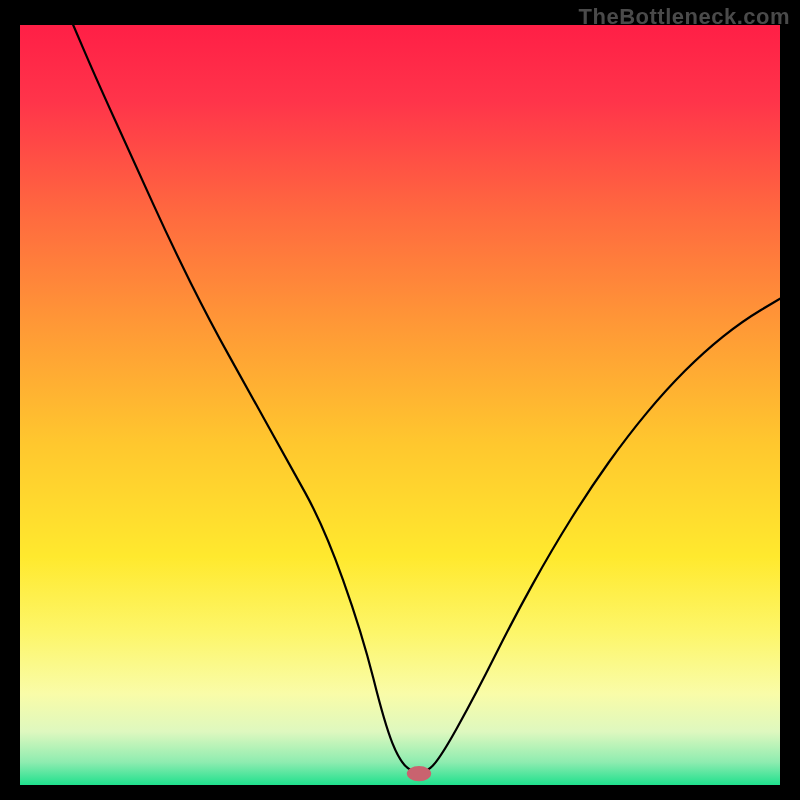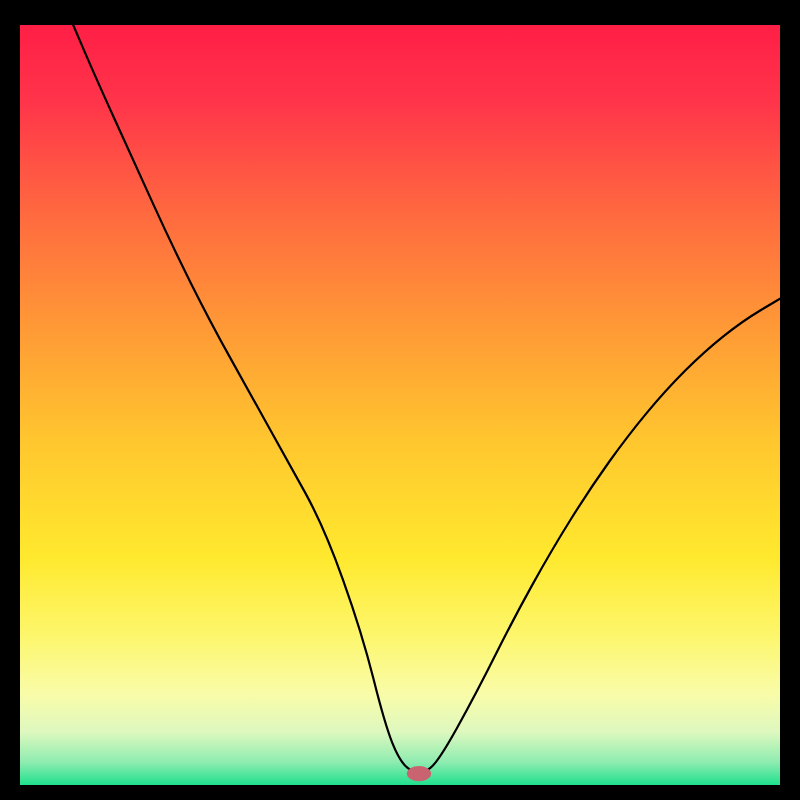--- a/index.html
+++ b/index.html
@@ -35,20 +35,21 @@
     height: 760px;
   }
   svg {
     display: block;
   }
 </style>
 </head>
 <body>
 
 <div class="outer">
+  <div class="watermark">TheBottleneck.com</div>
   <div class="plot-wrap">
     <svg id="chart-svg" width="760" height="760" viewBox="0 0 760 760">
         <defs>
           <linearGradient id="bg-grad" x1="0" y1="0" x2="0" y2="1">
             <stop offset="0%" stop-color="#ff1f46"></stop>
             <stop offset="10%" stop-color="#ff344a"></stop>
             <stop offset="25%" stop-color="#ff6a3f"></stop>
             <stop offset="40%" stop-color="#ff9a36"></stop>
             <stop offset="55.00000000000001%" stop-color="#ffc72e"></stop>
             <stop offset="70%" stop-color="#ffe92e"></stop>

